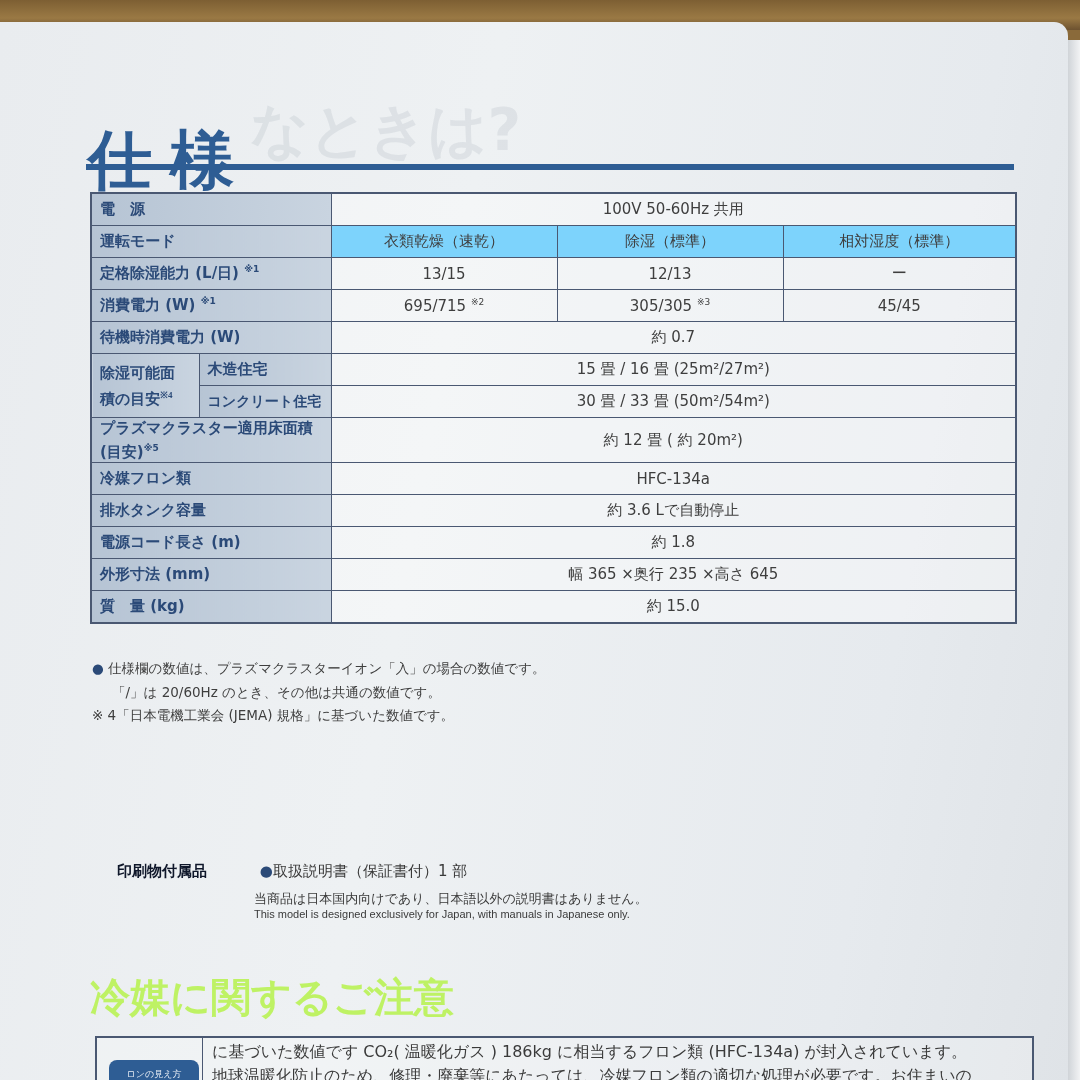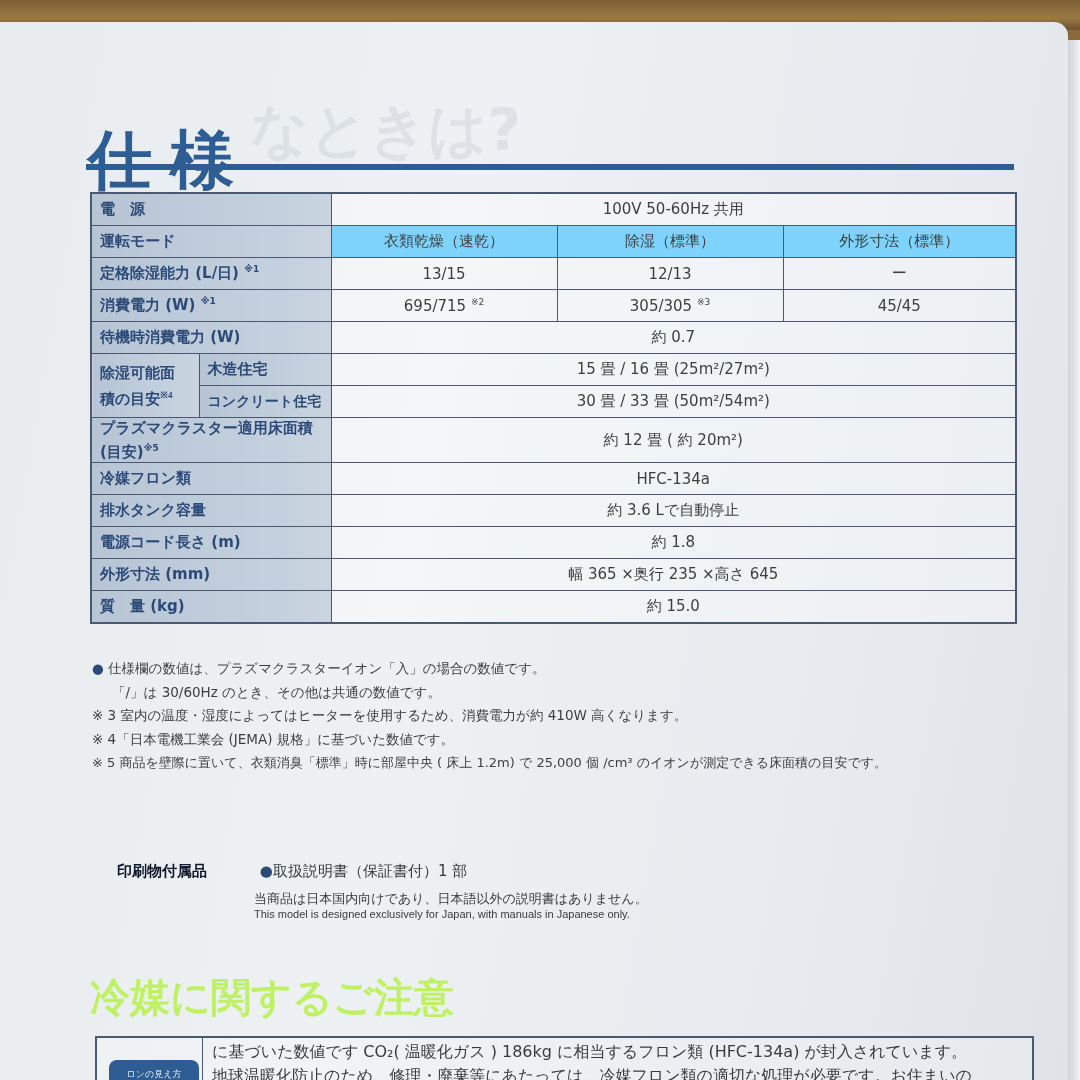--- a/index.html
+++ b/index.html
@@ -114,21 +114,21 @@
   </colgroup>
   <tbody>
       <tr>
     <td class="lbl" colspan="2">電　源</td>
     <td colspan="3">100V  50-60Hz 共用</td>
   </tr>
   <tr class="mode">
     <td class="lbl" colspan="2">運転モード</td>
     <td>衣類乾燥（速乾）</td>
     <td>除湿（標準）</td>
-    <td>外形寸法（標準）</td>
+    <td>相対湿度（標準）</td>
   </tr>
   <tr>
     <td class="lbl" colspan="2"><span>定格除湿能力 (L/日)</span> <sup>※1</sup></td>
     <td>13/15</td>
     <td>12/13</td>
     <td>ー</td>
   </tr>
   <tr>
     <td class="lbl" colspan="2"><span>消費電力 (W)</span> <sup>※1</sup></td>
     <td><span>695/715</span> <sup>※2</sup></td>
@@ -170,24 +170,22 @@
   </tr>
   <tr>
     <td class="lbl" colspan="2">質　量 (kg)</td>
     <td colspan="3">約 15.0</td>
   </tr>
 </tbody>
   </table>
 
 <div class="notes">
   <div><span class="bullet">●</span> <span>仕様欄の数値は、プラズマクラスターイオン「入」の場合の数値です。</span></div>
-  <div class="indent">「/」は 30/60Hz のとき、その他は共通の数値です。</div>
-  <div>※ 3 室内の温度・湿度によってはヒーターを使用するため、消費電力が約 410W 高くなります。</div>
+  <div class="indent">「/」は 20/60Hz のとき、その他は共通の数値です。</div>
   <div>※ 4「日本電機工業会 (JEMA) 規格」に基づいた数値です。</div>
-  <div style="white-space:nowrap; font-size:13px;">※ 5 商品を壁際に置いて、衣類消臭「標準」時に部屋中央 ( 床上 1.2m) で 25,000 個 /cm³ のイオンが測定できる床面積の目安です。</div>
 </div>
 
 <div class="printed">
   <span class="plbl">印刷物付属品</span>
   <span class="pdot">●</span><span class="pitem">取扱説明書（保証書付）1 部</span>
   <div class="sub1">当商品は日本国内向けであり、日本語以外の説明書はありません。</div>
   <div class="sub2">This model is designed exclusively for Japan, with manuals in Japanese only.</div>
 </div>
 
 <div class="title2">冷媒に関するご注意</div>

